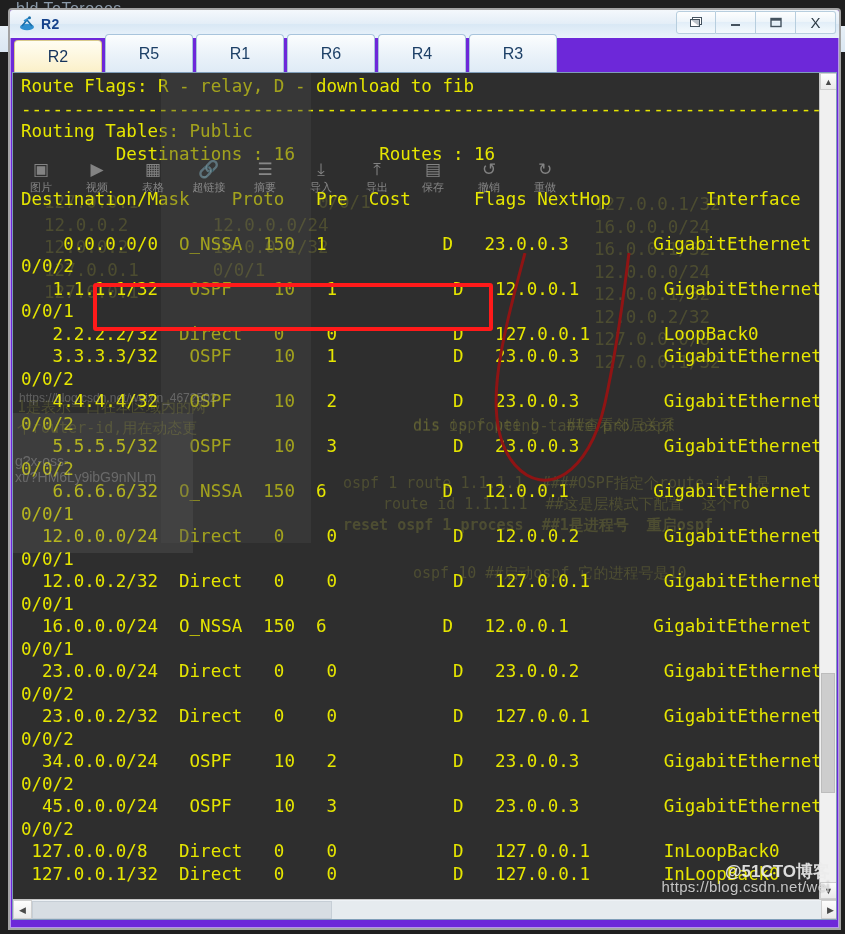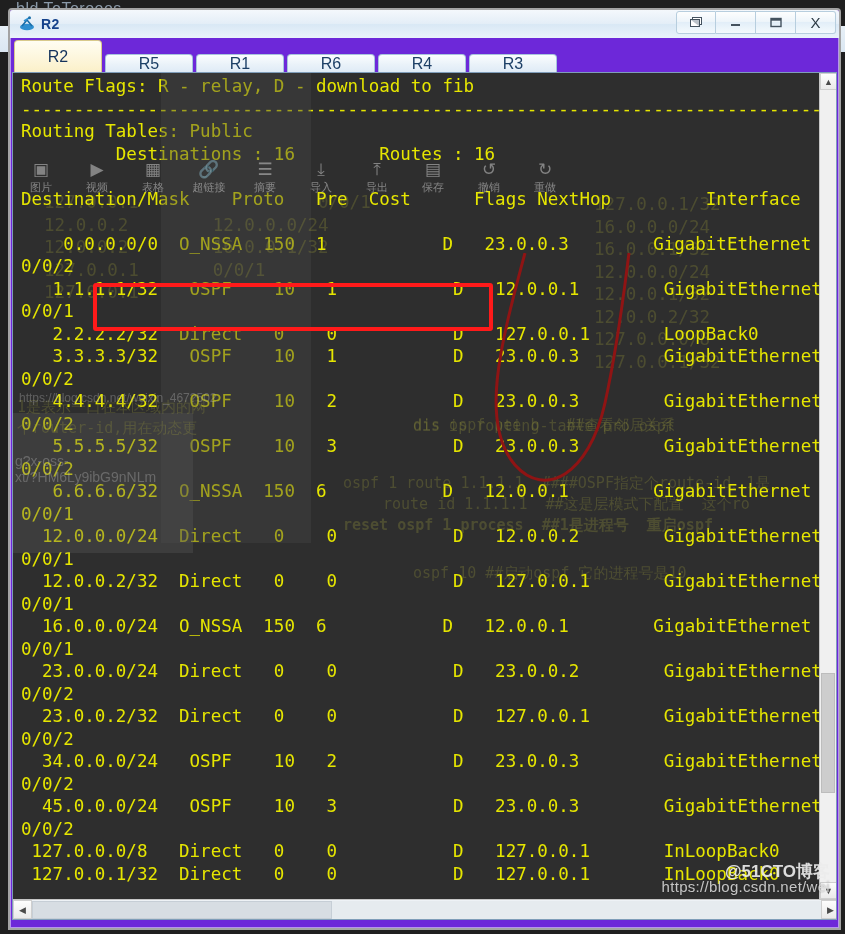--- a/index.html
+++ b/index.html
@@ -121,21 +121,21 @@
     position: relative;
     height: 34px;
     background: transparent;
     display: flex;
     align-items: flex-end;
     padding: 0 4px;
     box-sizing: border-box;
   }
   .tab {
     width: 88px;
-    height: 18px;
+    height: 38px;
     margin-right: 3px;
     box-sizing: border-box;
     border: 1px solid #a8c4dc;
     border-bottom: none;
     border-radius: 4px 4px 0 0;
     background: linear-gradient(to bottom, #fbfdfe 0%, #eaf2f9 55%, #dfebf6 100%);
     display: flex;
     align-items: center;
     justify-content: center;
     font-size: 16px;

